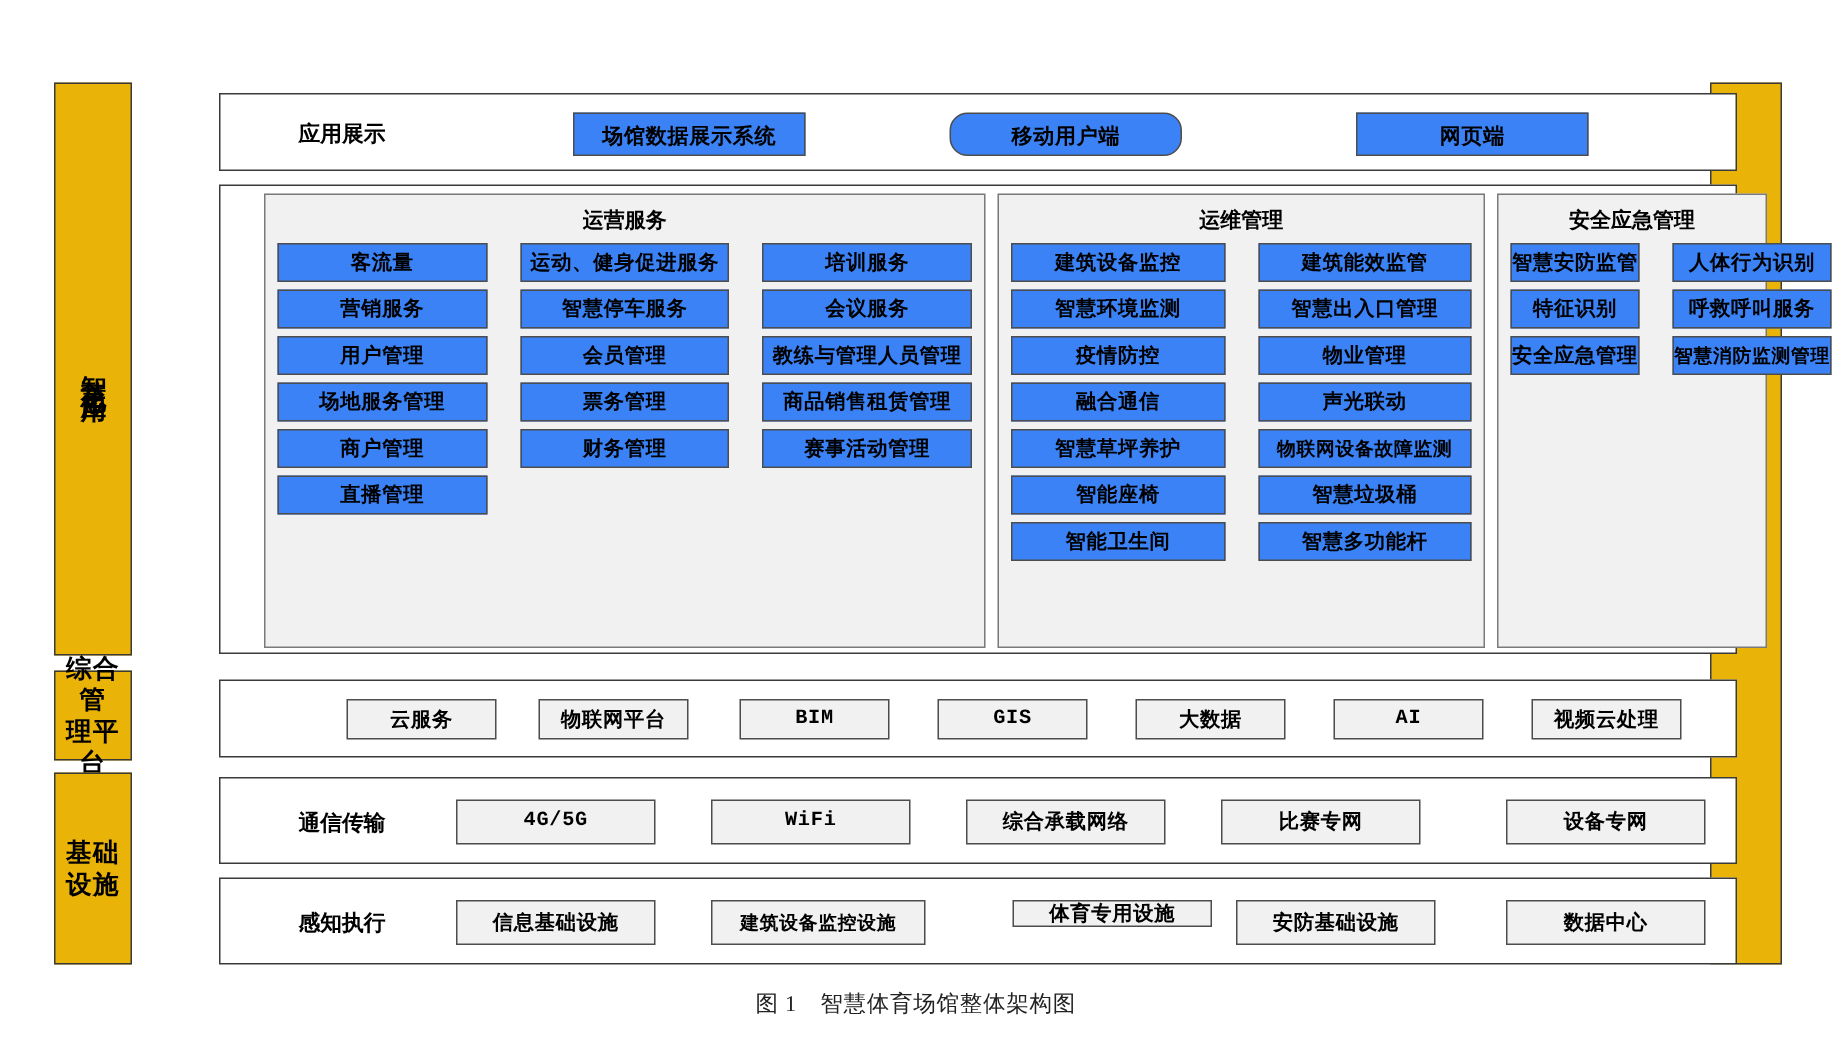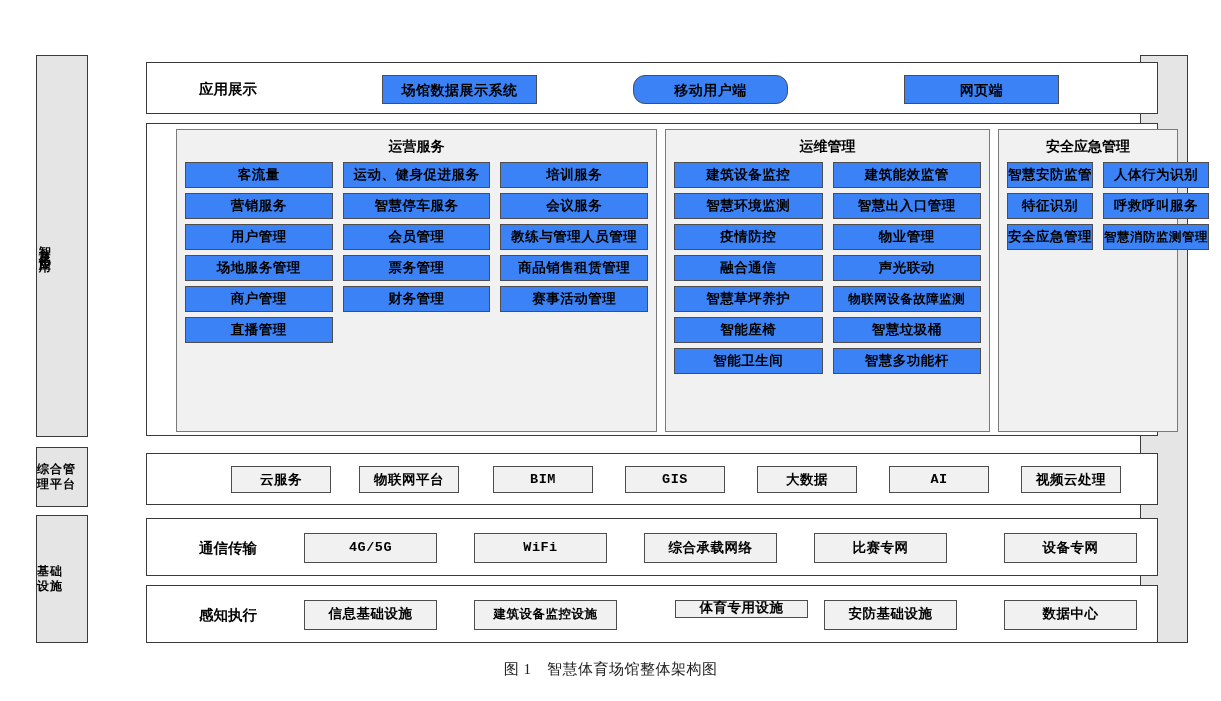--- a/index.html
+++ b/index.html
@@ -46,26 +46,26 @@
   #diagram {
     position: absolute;
     left: 0; top: 0;
     width: 1221px; height: 701px;
   }
 
   
   .rail {
     position: absolute;
     border: 1.5px solid #3a3a3a;
-    background: #e5e5e5;
+    background: #eab308;
     box-sizing: border-box;
     display: flex;
     align-items: center;
-    justify-content: flex-start;
-    font-size: 12px;
+    justify-content: center;
+    font-size: 17px;
     font-weight: bold;
     text-align: center;
   }
   .vtext {
     writing-mode: vertical-rl;
     text-orientation: upright;
     letter-spacing: 4px;
     line-height: 1.15;
     font-weight: bold;
   }
@@ -85,21 +85,21 @@
   .panel-title {
     text-align: center;
     font-size: 14px;
     font-weight: bold;
     line-height: 1;
   }
 
   
   .chipgrid {
     display: grid;
-    gap: 5px 10px;
+    gap: 5px 22px;
     padding: 0 8px;
   }
   .g3 { grid-template-columns: repeat(3, 1fr); }
   .g2 { grid-template-columns: repeat(2, 1fr); }
   .g1 { grid-template-columns: 1fr 1fr; }
   .chipgrid .chip { height: 26px; }
 
   
   #caption {
     position: absolute;
@@ -218,21 +218,21 @@
 
   <div class="ol abs" style="left:122px; top:518px; width:1012px; height:58px;">
     <div class="rowlabel abs" style="left:28px; top:0; height:58px;">通信传输</div>
     <div class="chip grey abs" style="left:133px; top:14px; width:133px; height:30px; font-family:'Liberation Mono',monospace;">4G/5G</div>
     <div class="chip grey abs" style="left:303px; top:14px; width:133px; height:30px; font-family:'Liberation Mono',monospace;">WiFi</div>
     <div class="chip grey abs" style="left:473px; top:14px; width:133px; height:30px;">综合承载网络</div>
     <div class="chip grey abs" style="left:643px; top:14px; width:133px; height:30px;">比赛专网</div>
     <div class="chip grey abs" style="left:833px; top:14px; width:133px; height:30px;">设备专网</div>
   </div>
 
-  <div class="ol abs" style="left:122px; top:585px; width:1012px; height:58px;font-family:Liberation Mono, monospace;">
+  <div class="ol abs" style="left:122px; top:585px; width:1012px; height:58px;">
     <div class="rowlabel abs" style="left:28px; top:0; height:58px;">感知执行</div>
     <div class="chip grey abs" style="left:133px; top:14px; width:133px; height:30px;">信息基础设施</div>
     <div class="chip grey abs" style="left:303px; top:14px; width:143px; height:30px; font-size:12.5px;">建筑设备监控设施</div>
     <div class="chip grey abs" style="left:504px; top:14px; width:133px; height:18px;">体育专用设施</div>
     <div class="chip grey abs" style="left:653px; top:14px; width:133px; height:30px;">安防基础设施</div>
     <div class="chip grey abs" style="left:833px; top:14px; width:133px; height:30px;">数据中心</div>
   </div>
 
   <div id="caption">图 1　智慧体育场馆整体架构图</div>
 

